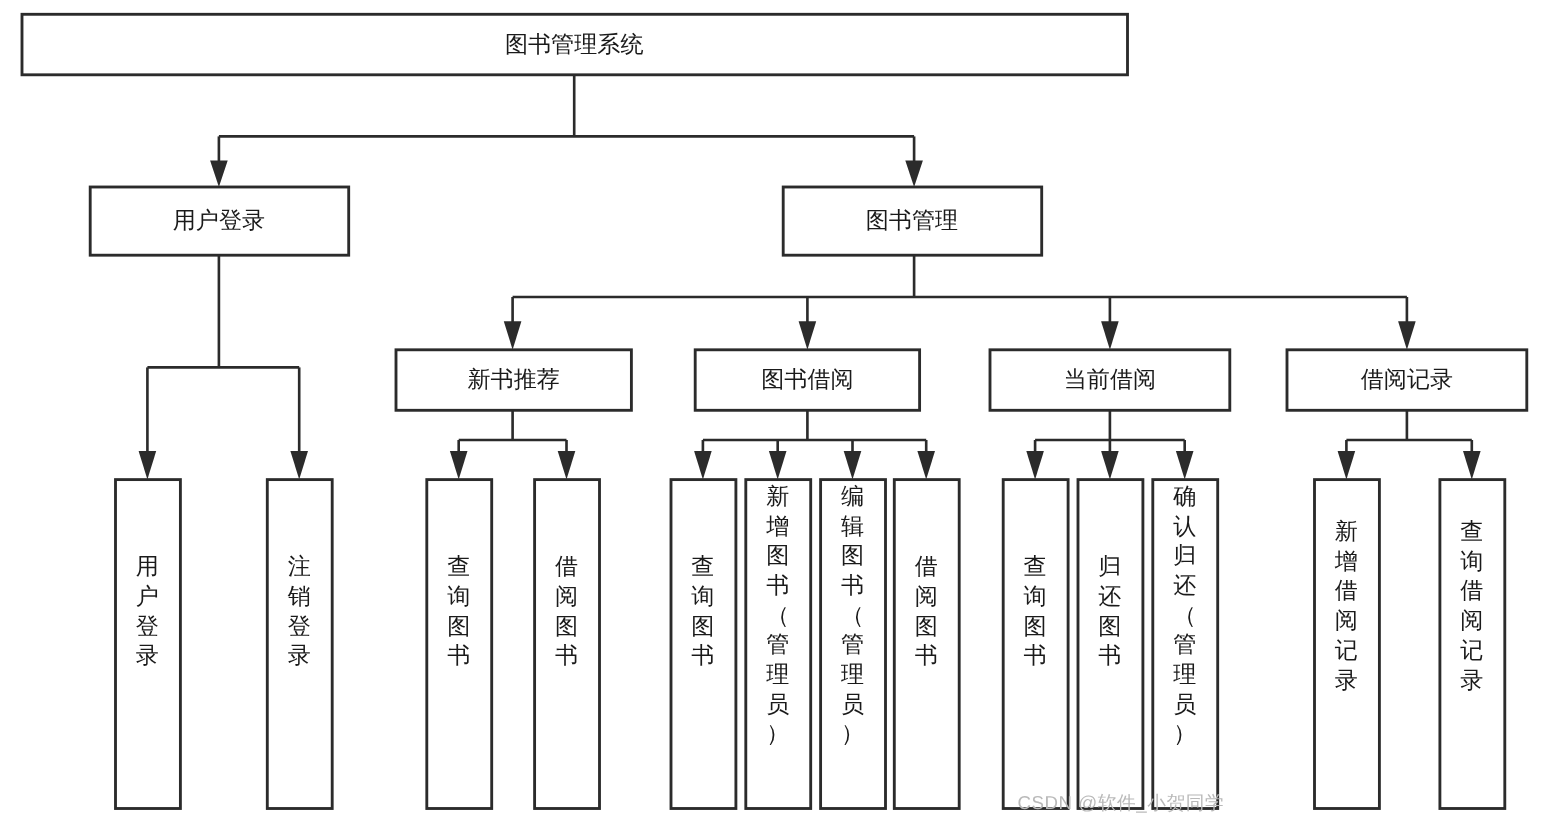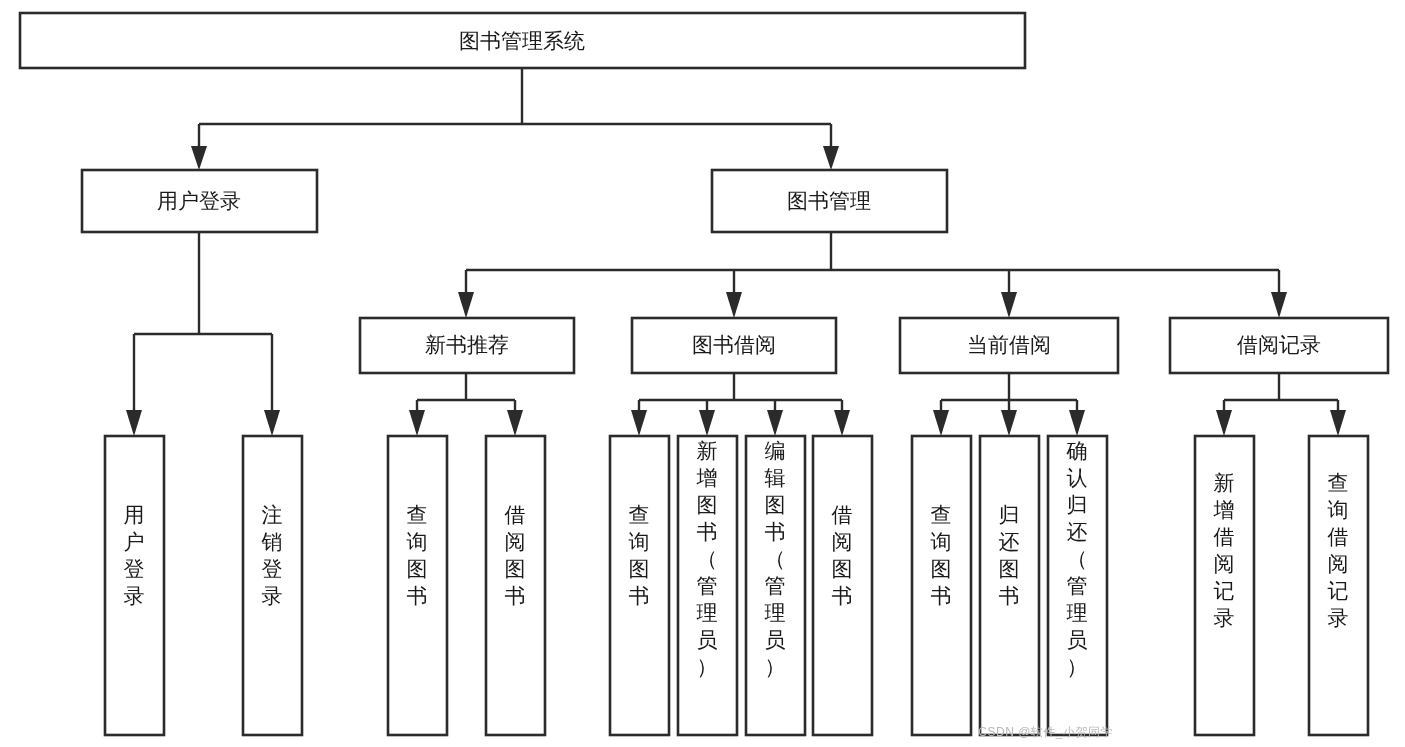--- a/index.html
+++ b/index.html
@@ -53,21 +53,21 @@
     font-family: "Liberation Sans", "DejaVu Sans", sans-serif;
     font-size: 21px;
     fill: #1a1a1a;
     text-anchor: middle;
   }
   .watermark {
     position: absolute;
     right: 12px;
     bottom: 6px;
     font-family: "Liberation Sans", "DejaVu Sans", sans-serif;
-    font-size: 12px;
+    font-size: 17px;
     color: #b9b9b9;
     letter-spacing: 0.5px;
     white-space: nowrap;
     pointer-events: none;
   }
 </style>
 </head>
 <body>
 
 <div id="diagram-root">

